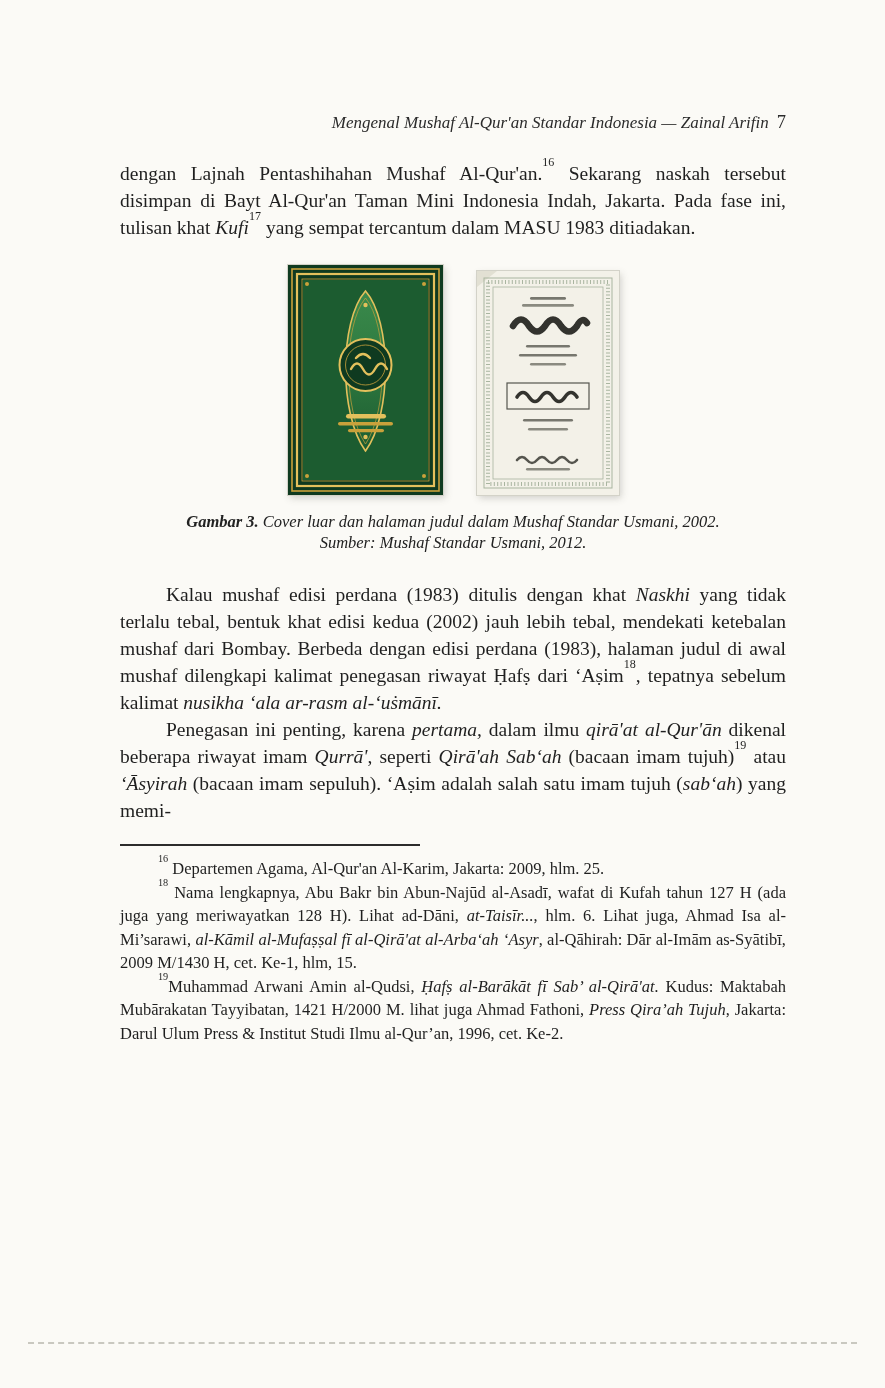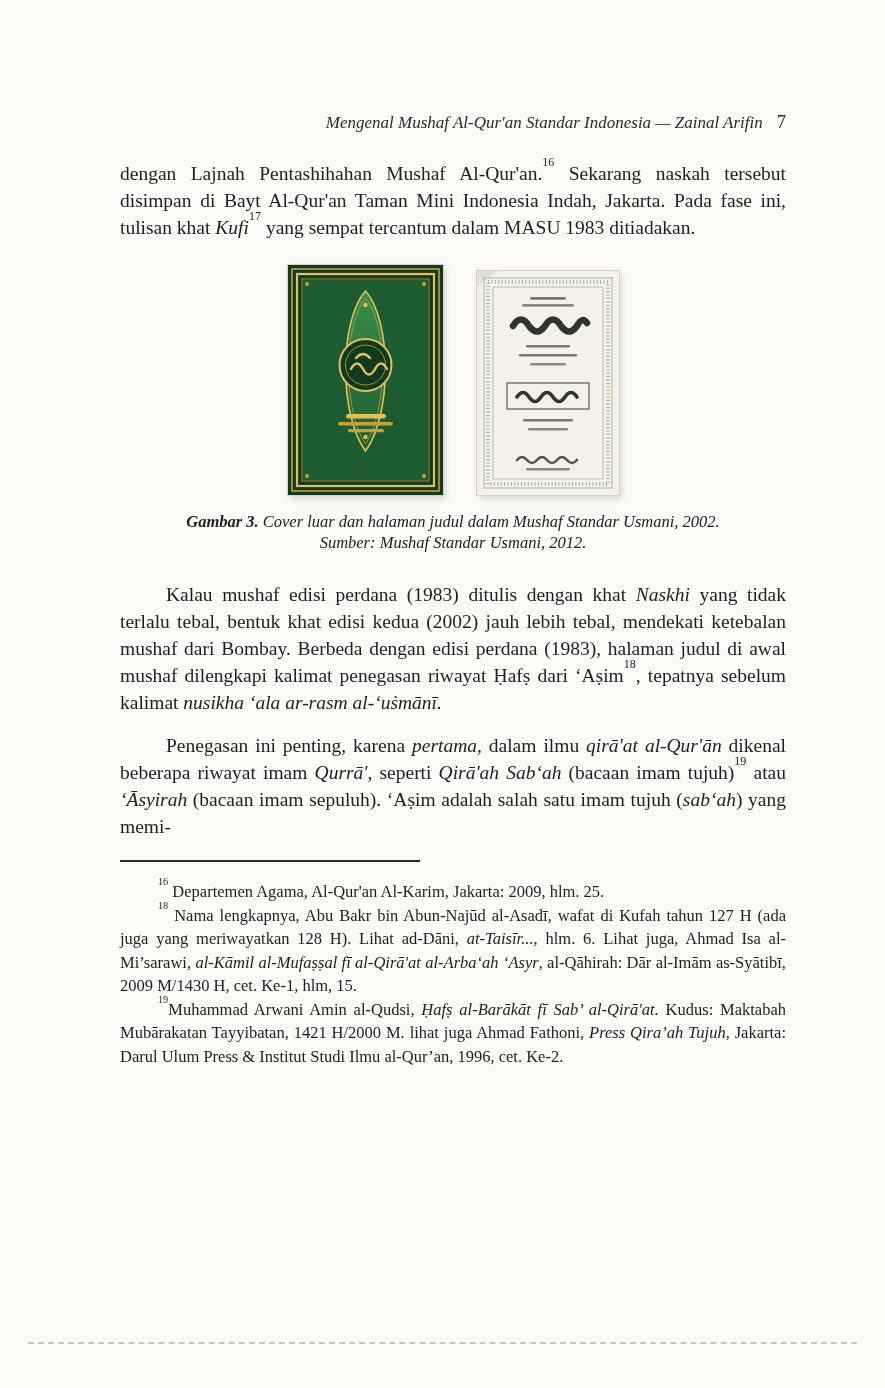--- a/index.html
+++ b/index.html
@@ -8,42 +8,42 @@
     width:885px; height:1388px;
     background: var(--paper, #fbfaf6);
     color: var(--ink, #1f1f1f);
     font-family: "Liberation Serif", "DejaVu Serif", serif;
     position: relative;
     overflow: hidden;
   }
   .content { position:absolute; left:120px; top:112px; width:666px; }
 
   .running-header {
-    display:flex; justify-content:flex-end; align-items:baseline; gap:14px;
+    display:flex; justify-content:flex-end; align-items:baseline; gap:8px;
     font-size:17px; color:#2b2b2b;
   }
   .rh-title { font-style:italic; }
   .rh-page { font-size:18.5px; }
 
   .body-par {
     font-size:19.5px; line-height:27px; text-align:justify;
   }
   .p1 { margin-top:27px; }
-  .indent { text-indent:46px;margin-top:16px; }
+  .indent { text-indent:46px; }
 
   .figure { margin-top:24px; }
   .fig-images { display:flex; justify-content:center; align-items:flex-end; gap:34px; }
   .photo { display:block; box-shadow:0 0 0 1px #d3d2c8, 2px 3px 7px rgba(80,80,70,.25); }
   .photo-left { width:155px; height:230px; }
   .photo-right { width:142px; height:224px; }
   figcaption { margin-top:16px; text-align:center; font-size:16.5px; line-height:21px; font-style:italic; color:#222; }
   .it { font-style:italic; }
 
   .footnote-rule { margin-top:20px; width:300px; border-top:2px solid #2c2c2c; }
-  .footnotes { margin-top:18px; font-size:16.5px; line-height:23.5px; text-align:justify; }
+  .footnotes { margin-top:11px; font-size:16.5px; line-height:23.5px; text-align:justify; }
   .footnote { text-indent:38px; }
 
   sup { font-size:0.62em; line-height:0; position:relative; top:-0.52em; }
   em { font-style:italic; }
 
   .scan-dash {
     position:absolute; left:28px; right:28px; bottom:44px;
     border-top:2px dashed #c9c8c0; height:0;
   }
 </style>

